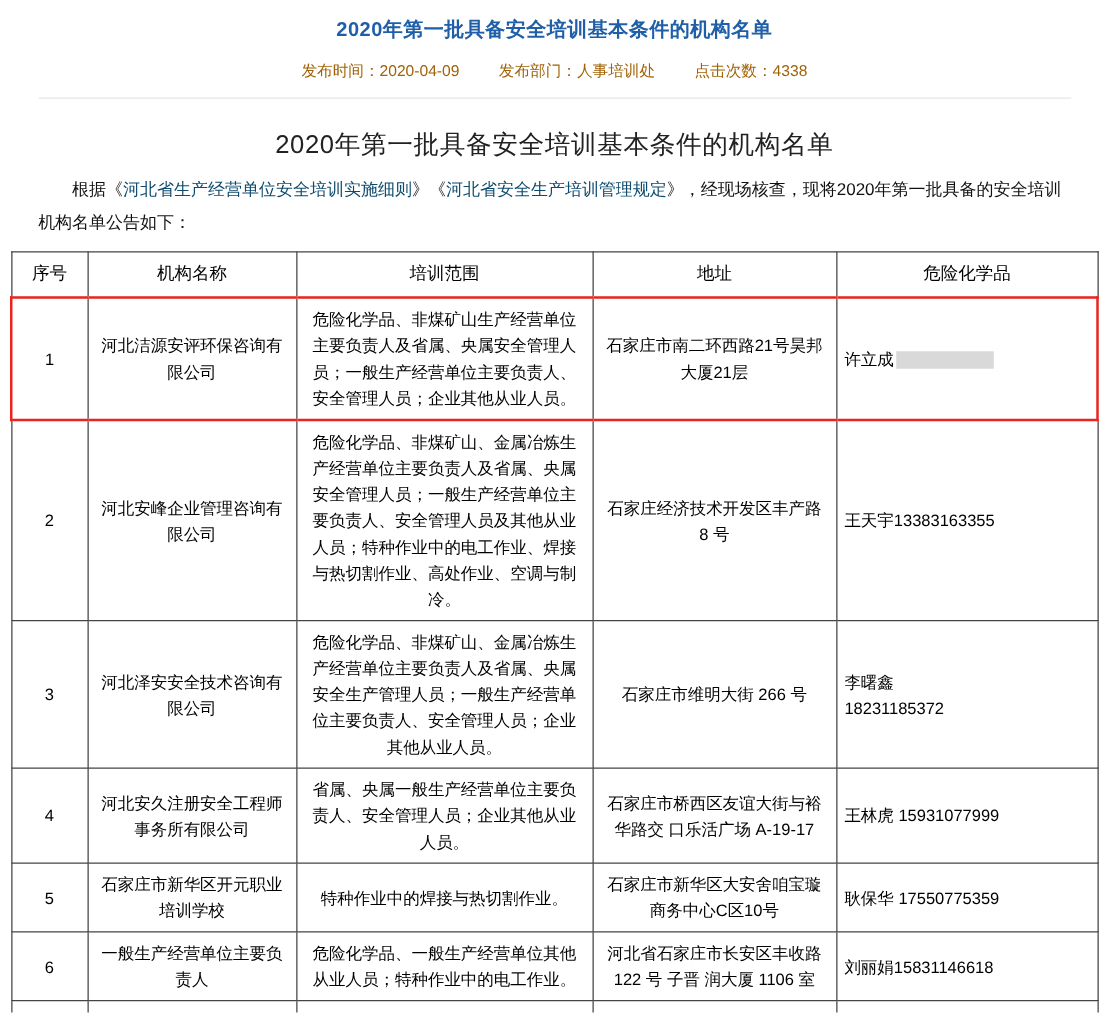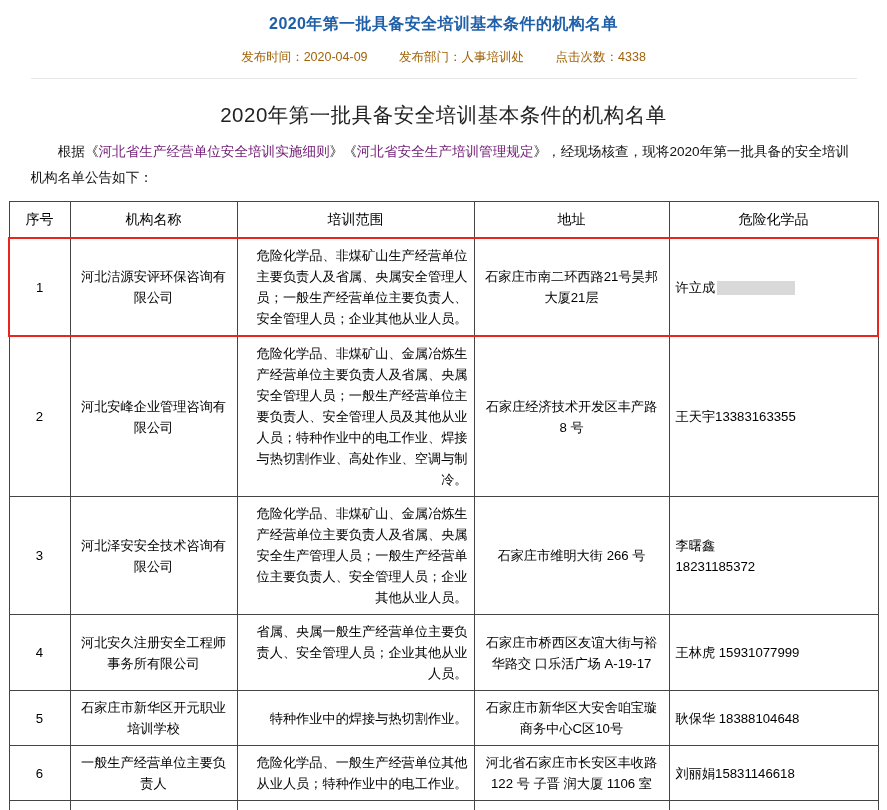--- a/index.html
+++ b/index.html
@@ -53,21 +53,21 @@
   .intro {
     width: 826px;
     margin: 0 auto;
     font-size: 13.6px;
     line-height: 26px;
     text-indent: 2em;
     padding-bottom: 8px;
     color: #111;
   }
   .intro a {
-    color: #701a75;
+    color: #0c4a6e;
     text-decoration: none;
   }
   table.org-table {
     width: 826px;
     margin: 2px auto 0 auto;
     border-collapse: collapse;
     table-layout: fixed;
     font-size: 13.2px;
   }
   table.org-table td, table.org-table th {
@@ -78,21 +78,21 @@
   }
   table.org-table thead th {
     text-align: center;
     font-weight: normal;
     font-size: 14px;
     padding: 7px 4px;
     font-family: Liberation Serif, serif;
   }
   .col-idx   { width: 52px;  text-align: center; }
   .col-name  { width: 158px; text-align: center; }
-  .col-scope { width: 228px; text-align: right; }
+  .col-scope { width: 228px; text-align: center; }
   .col-addr  { width: 186px; text-align: center; }
   .col-phone { width: 200px; text-align: left; }
   tr.highlight-row td {
     border-top: 2px solid #e8251f;
     border-bottom: 2px solid #e8251f;
   }
   tr.highlight-row td:first-child {
     border-left: 2px solid #e8251f;
   }
   tr.highlight-row td:last-child {
@@ -170,21 +170,21 @@
         <td class="col-scope">省属、央属一般生产经营单位主要负责人、安全管理人员；企业其他从业人员。</td>
         <td class="col-addr">石家庄市桥西区友谊大街与裕华路交 口乐活广场 A-19-17</td>
         <td class="col-phone">王林虎 15931077999</td>
       </tr>
 
       <tr>
         <td class="col-idx">5</td>
         <td class="col-name">石家庄市新华区开元职业培训学校</td>
         <td class="col-scope">特种作业中的焊接与热切割作业。</td>
         <td class="col-addr">石家庄市新华区大安舍咱宝璇商务中心C区10号</td>
-        <td class="col-phone">耿保华 18388104648</td>
+        <td class="col-phone">耿保华 17550775359</td>
       </tr>
 
       <tr>
         <td class="col-idx">6</td>
         <td class="col-name">一般生产经营单位主要负责人</td>
         <td class="col-scope">危险化学品、一般生产经营单位其他从业人员；特种作业中的电工作业。</td>
         <td class="col-addr">河北省石家庄市长安区丰收路 122 号 子晋 润大厦 1106 室</td>
         <td class="col-phone">刘丽娟15831146618</td>
       </tr>
 

